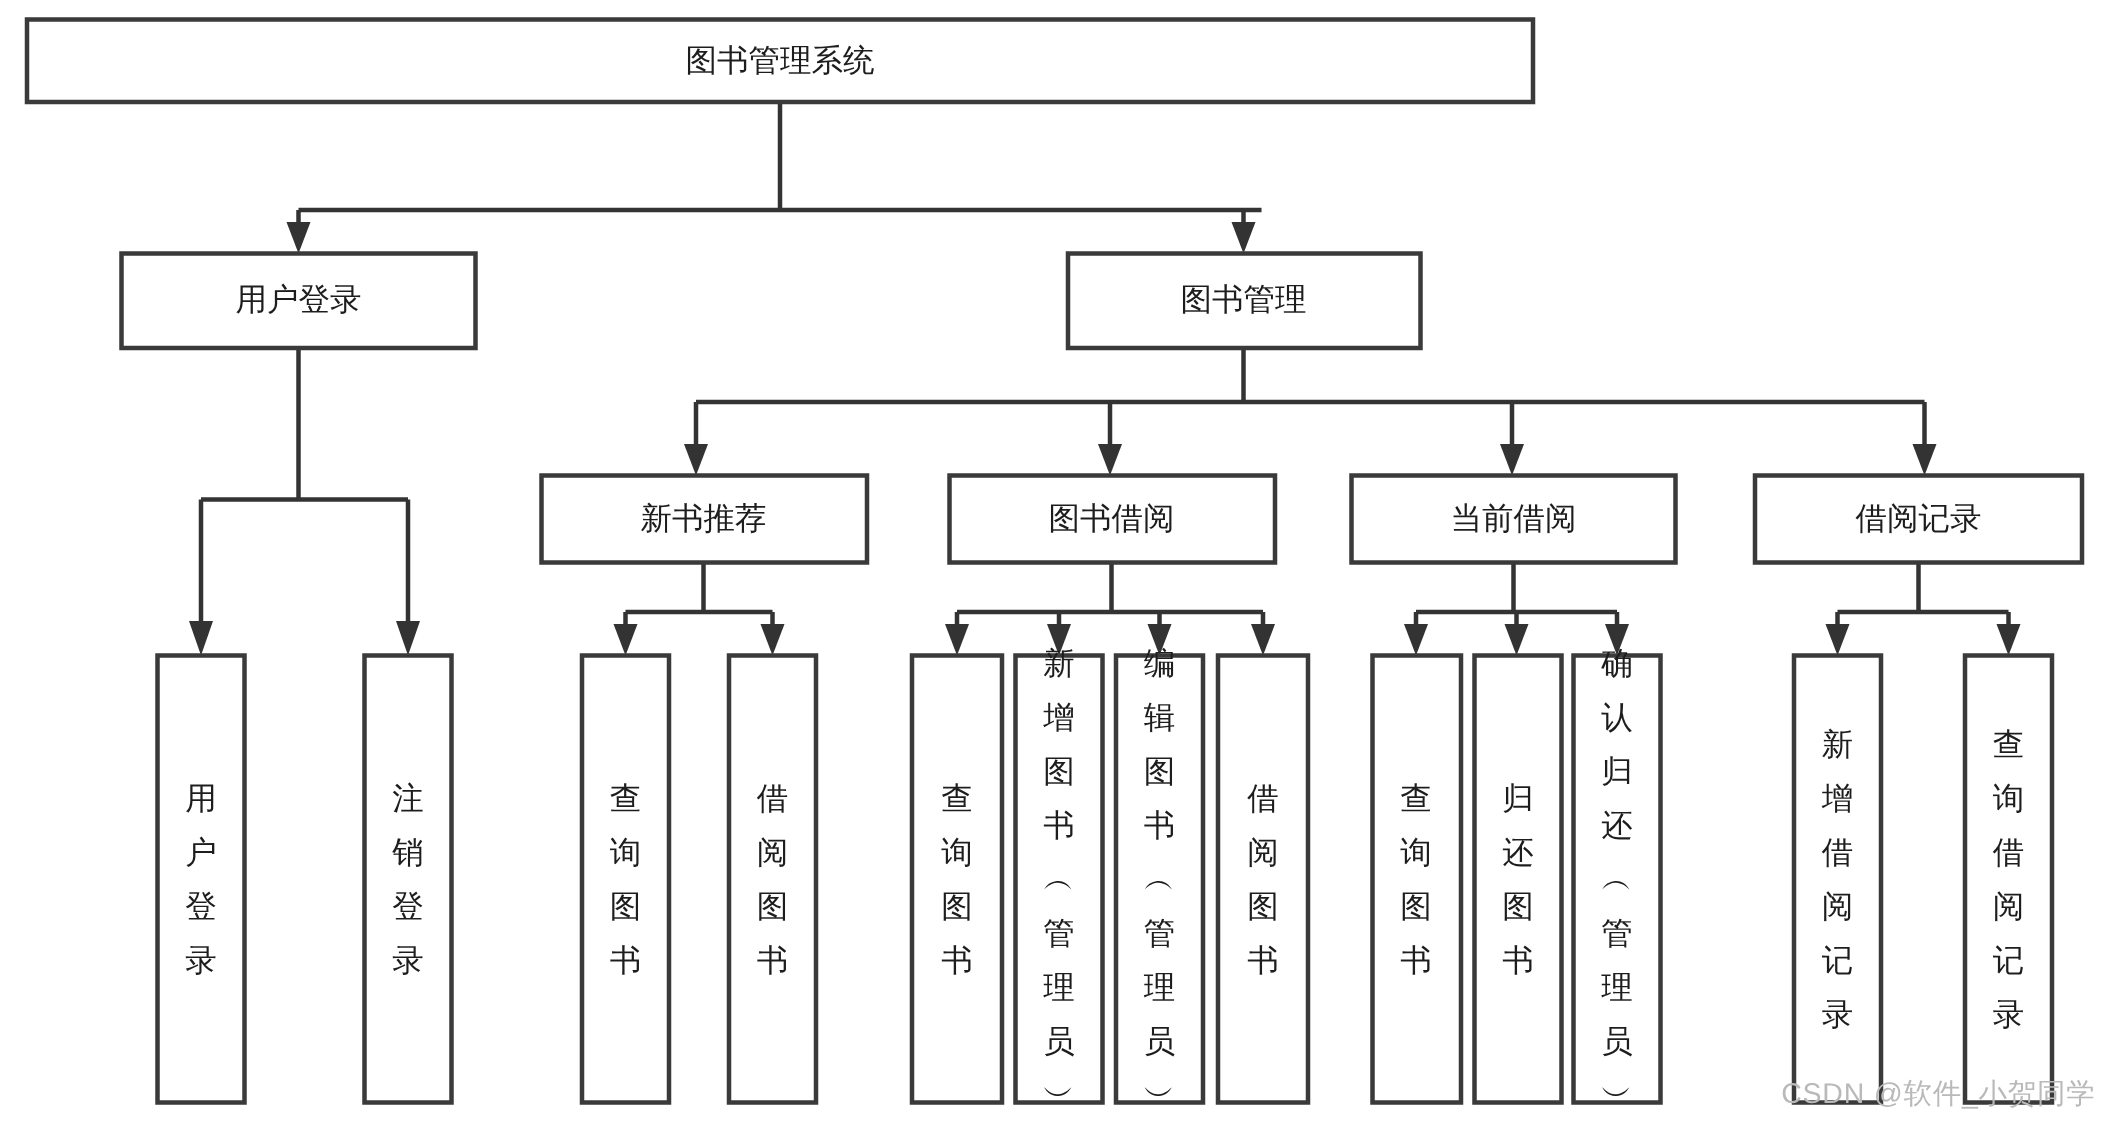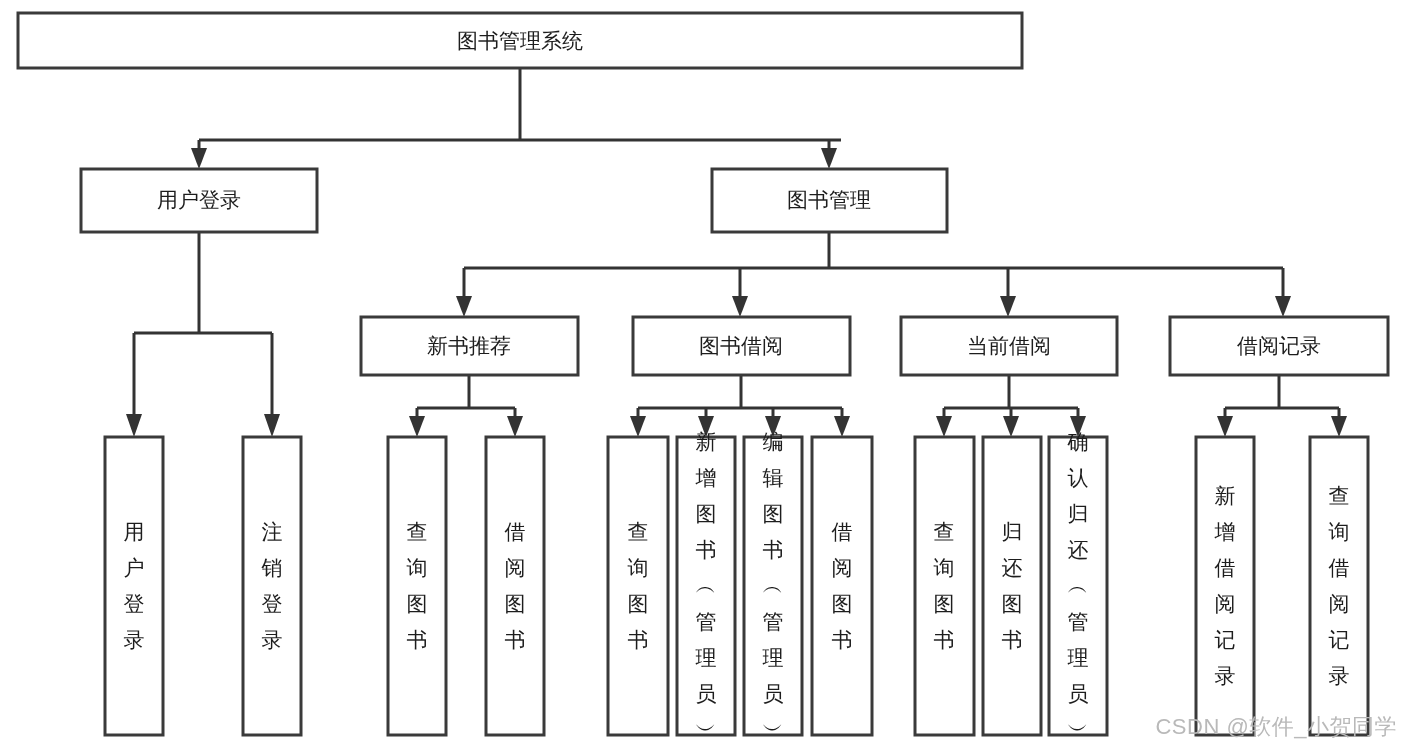--- a/index.html
+++ b/index.html
@@ -51,21 +51,21 @@
   }
   .arrow-head {
     fill: #333333;
     stroke: none;
   }
   .watermark {
     position: absolute;
     right: 8px;
     bottom: 5px;
     font-family: "Liberation Sans", "DejaVu Sans", sans-serif;
-    font-size: 22px;
+    font-size: 19px;
     color: #b9b9b9;
     letter-spacing: 0.5px;
     white-space: nowrap;
     pointer-events: none;
   }
 </style>
 </head>
 <body>
 
 <div id="diagram-root">

